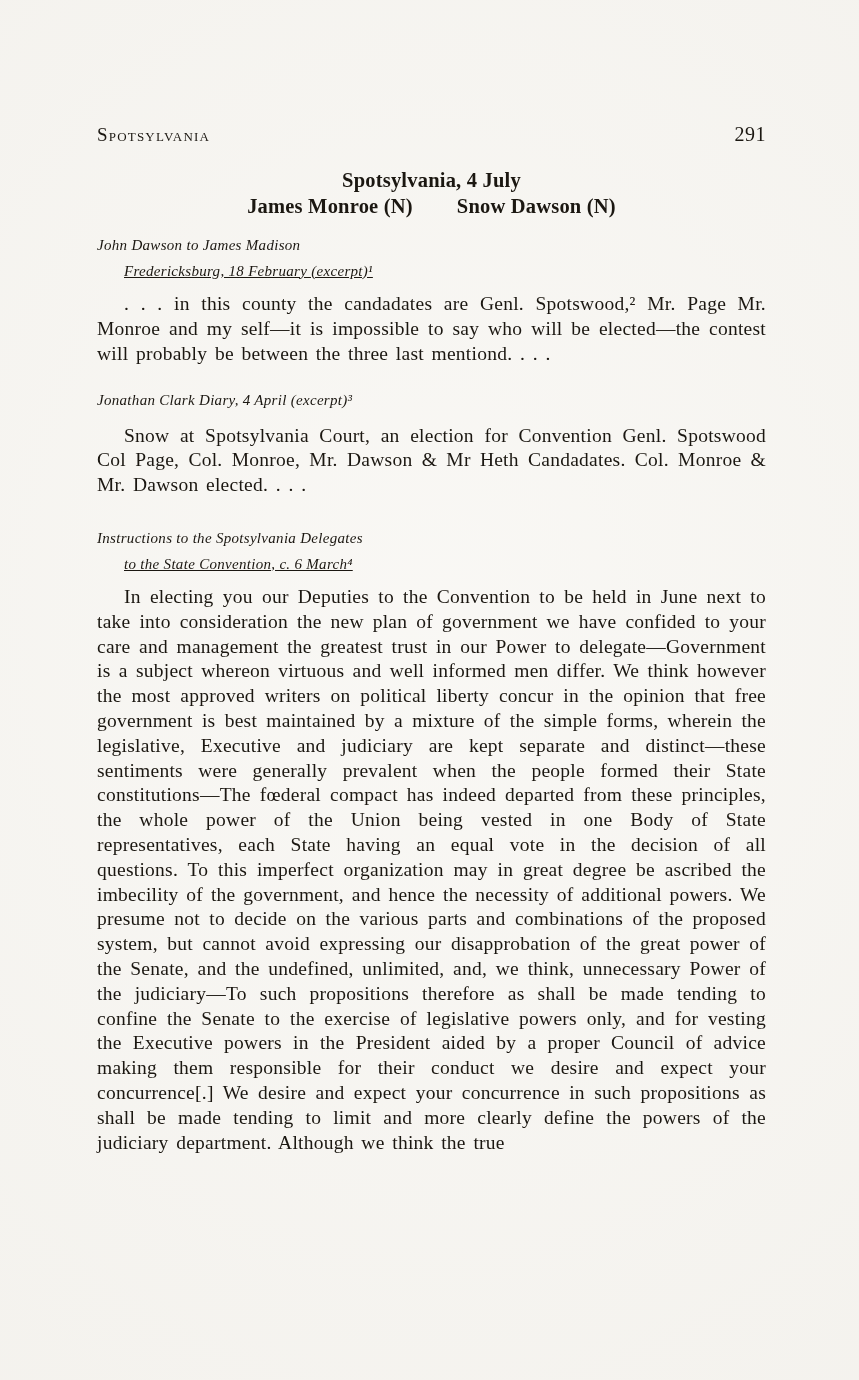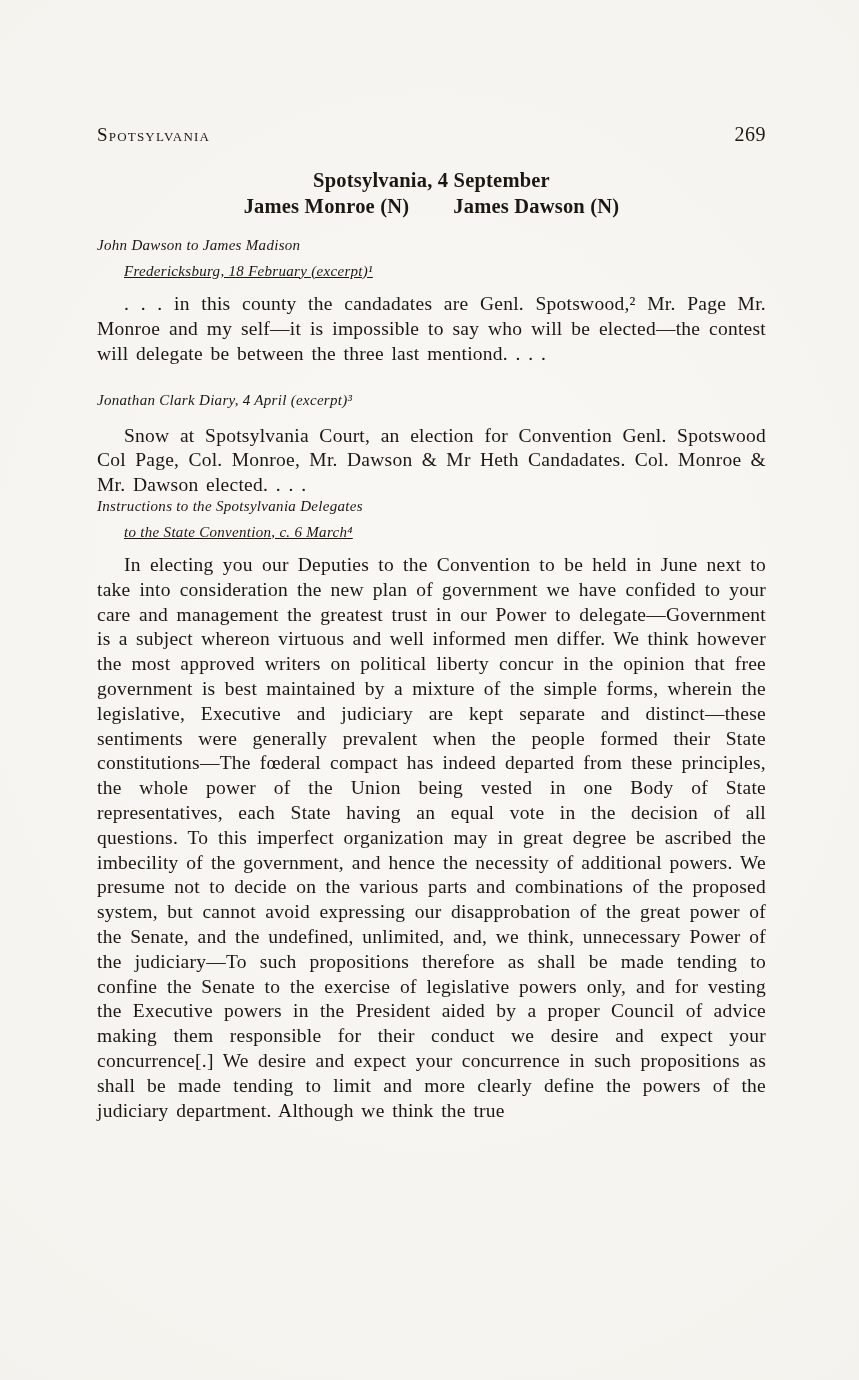--- a/index.html
+++ b/index.html
@@ -56,21 +56,21 @@
     gap: 44px;
     text-align: right;
   }
   .doc {
     position: absolute;
     left: 97px;
     width: 669px;
   }
   .doc-1 { top: 233px; }
   .doc-2 { top: 388px; }
-  .doc-3 { top: 494px; }
+  .doc-3 { top: 526px; }
   .doc-heading {
     font-style: italic;
     font-size: 15px;
     line-height: 25.5px;
     letter-spacing: 0.3px;
   }
   .doc-heading.indent { padding-left: 27px; text-decoration: underline; }
   .doc-body {
     margin-top: 8px;
     font-size: 19.5px;
@@ -82,35 +82,35 @@
   }
   .doc-2 .doc-body { margin-top: 10px; }
 </style>
 </head>
 <body>
 
 <div class="page">
 
   <div class="running-header">
     <span class="running-head">Spotsylvania</span>
-    <span class="page-number">269</span>
+    <span class="page-number">291</span>
   </div>
 
   <div class="title-block">
-    <div class="title-main">Spotsylvania, 4 September</div>
+    <div class="title-main">Spotsylvania, 4 July</div>
     <div class="title-candidates">
       <span>James Monroe (N)</span>
-      <span>James Dawson (N)</span>
+      <span>Snow Dawson (N)</span>
     </div>
   </div>
 
   <section class="doc doc-1">
     <div class="doc-heading">John Dawson to James Madison</div>
     <div class="doc-heading indent">Fredericksburg, 18 February (excerpt)¹</div>
-    <p class="doc-body">. . . in this county the candadates are Genl. Spotswood,² Mr. Page Mr. Monroe and my self—it is impossible to say who will be elected—the contest will delegate be between the three last mentiond. . . .</p>
+    <p class="doc-body">. . . in this county the candadates are Genl. Spotswood,² Mr. Page Mr. Monroe and my self—it is impossible to say who will be elected—the contest will probably be between the three last mentiond. . . .</p>
   </section>
 
   <section class="doc doc-2">
     <div class="doc-heading">Jonathan Clark Diary, 4 April (excerpt)³</div>
     <p class="doc-body">Snow at Spotsylvania Court, an election for Convention Genl. Spotswood Col Page, Col. Monroe, Mr. Dawson &amp; Mr Heth Candadates. Col. Monroe &amp; Mr. Dawson elected. . . .</p>
   </section>
 
   <section class="doc doc-3">
     <div class="doc-heading">Instructions to the Spotsylvania Delegates</div>
     <div class="doc-heading indent">to the State Convention, c. 6 March⁴</div>

